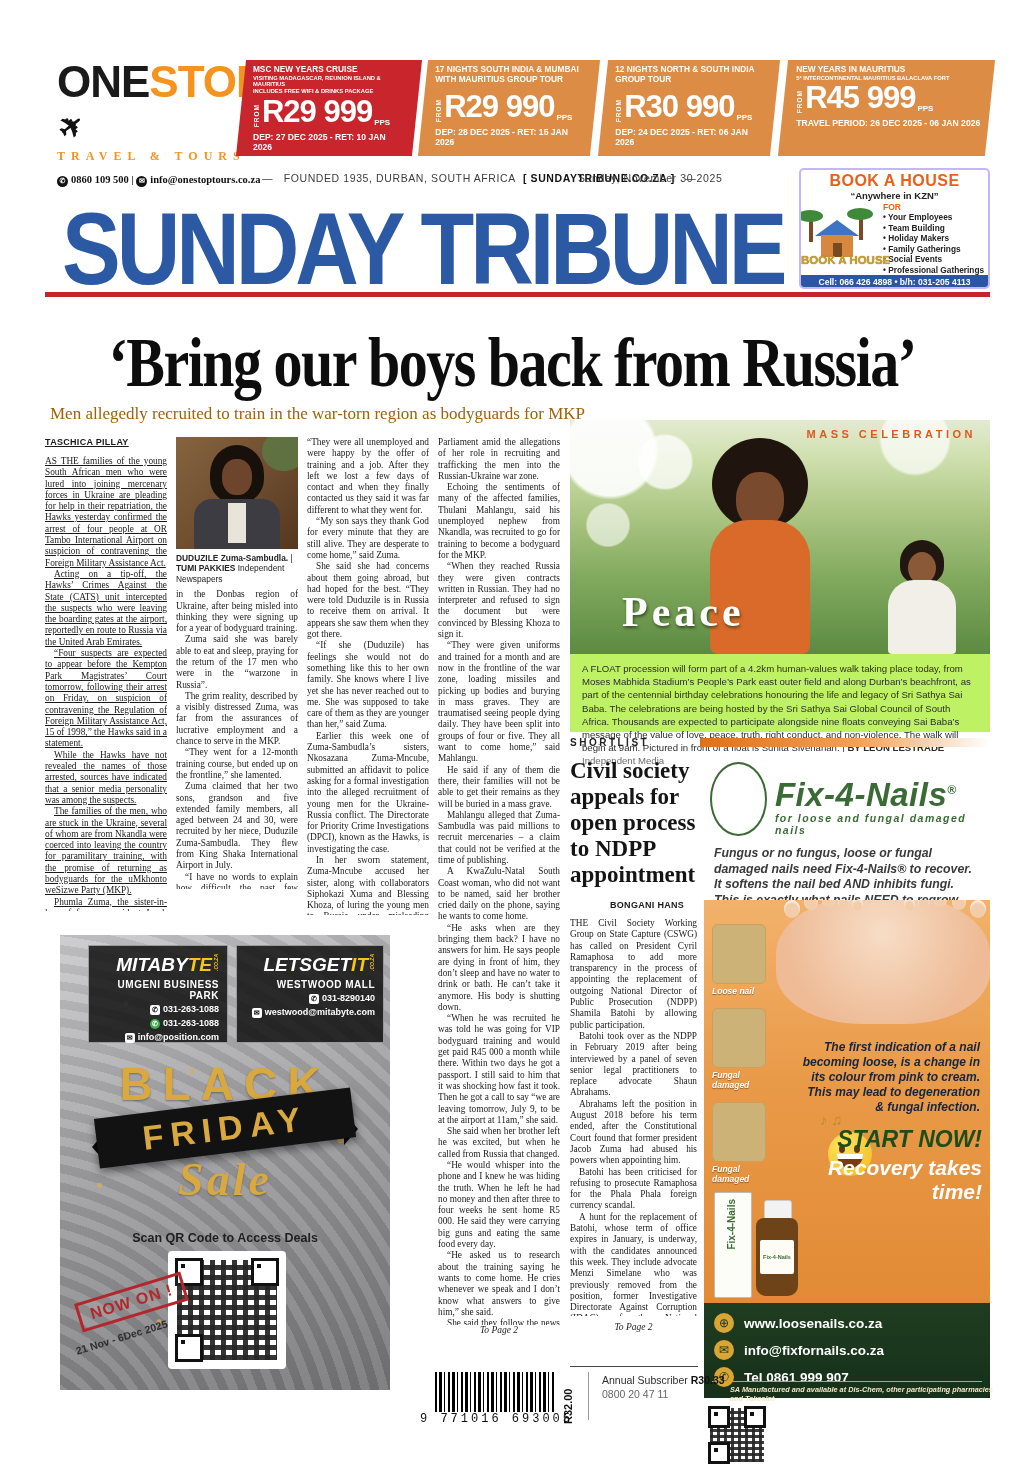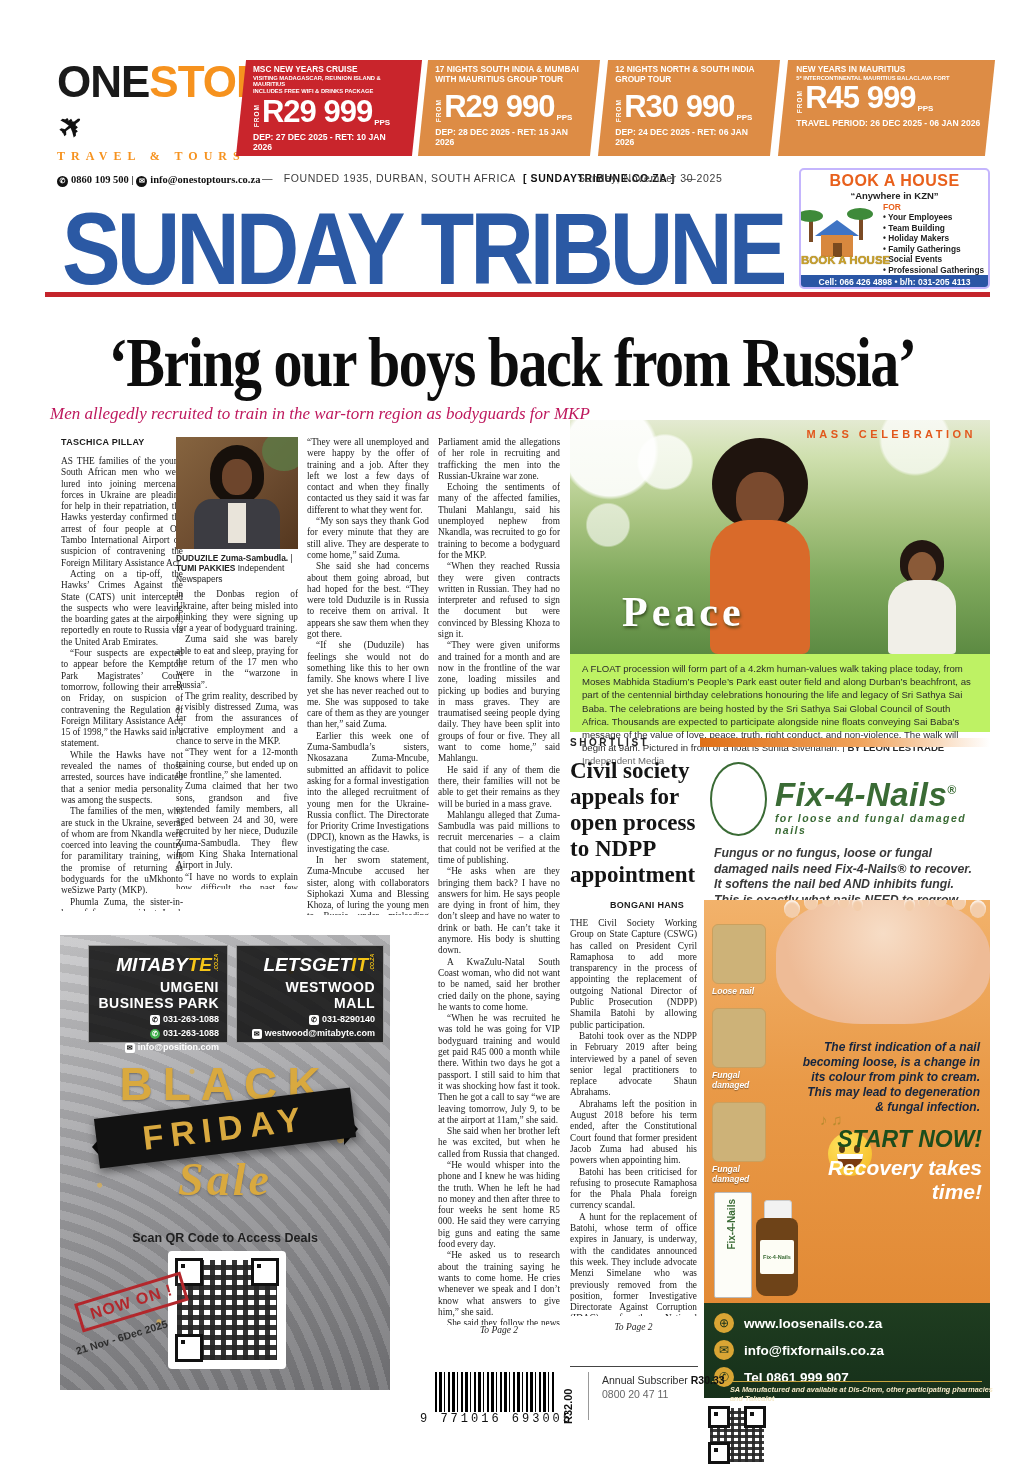--- a/index.html
+++ b/index.html
@@ -45,21 +45,21 @@
   .bah-house{position:relative;width:72px;height:62px;}
   .bah-house .roof{position:absolute;left:14px;top:18px;width:0;height:0;border-left:22px solid transparent;border-right:22px solid transparent;border-bottom:16px solid #3f74c4;}
   .bah-house .body{position:absolute;left:20px;top:33px;width:32px;height:22px;background:#d8883e;}
   .bah-house .door{position:absolute;left:32px;top:41px;width:9px;height:14px;background:#7a4a1f;}
   .bah-palm{position:absolute;width:4px;height:22px;background:#7a4a24;}
   .bah-leaf{position:absolute;width:26px;height:12px;border-radius:50%;background:#3e8a3a;}
 
   
   .headline{font-weight:700;font-size:58px;letter-spacing:-1.5px;text-align:center;
             transform:scaleY(1.2);transform-origin:center top;color:#0d0d0d;white-space:nowrap;}
-  .subhead{font-style:italic;font-size:17px;color:#be185d;}
+  .subhead{font-size:17px;color:#a16207;}
 
   
   .byline{font-family:"Liberation Sans",sans-serif;font-weight:800;font-size:9px;letter-spacing:0.3px;margin-bottom:9px;}
   .news{font-size:9.3px;line-height:11.3px;text-align:justify;overflow:hidden;}
   .news p{margin:0;text-indent:9px;}
   .news p:first-child{text-indent:0;}
   .jump{font-style:italic;font-size:9.5px;text-align:center;}
   .portrait{position:relative;width:122px;height:112px;background:linear-gradient(135deg,#86643f 0%,#6d4c30 55%,#54371f 100%);overflow:hidden;}
   .portrait .plant{position:absolute;right:-8px;top:-6px;width:44px;height:40px;border-radius:50%;background:#5d7a46;opacity:.8;}
   .portrait .hair{position:absolute;left:34px;top:8px;width:54px;height:58px;border-radius:50% 50% 42% 42%;background:#17100b;}
@@ -147,21 +147,21 @@
       radial-gradient(circle at 60% 70%,rgba(255,255,255,.3) 0 2px,transparent 3px),
       radial-gradient(circle at 30% 85%,rgba(214,174,88,.8) 0 2px,transparent 3px),
       repeating-radial-gradient(circle at -20% 120%,rgba(255,255,255,.10) 0 9px,rgba(0,0,0,.06) 9px 18px),
       linear-gradient(160deg,#c9c9cb 0%,#9d9da0 45%,#737376 100%);
       overflow:hidden;}
   .bf-card{position:absolute;top:10px;height:98px;background:rgba(10,10,10,.82);border:1px solid #9a9a9a;
            box-sizing:border-box;padding:8px 8px 6px;color:#fff;font-family:"Liberation Sans",sans-serif;text-align:right;}
   .bf-brand{font-weight:800;font-style:italic;font-size:19px;letter-spacing:0;white-space:nowrap;}
   .bf-brand .acc{color:#f5c518;}
   .bf-suffix{display:inline-block;writing-mode:vertical-rl;transform:rotate(180deg);font-size:5px;font-weight:700;color:#f5c518;margin-left:1px;vertical-align:top;}
-  .bf-loc{font-weight:800;font-size:14px;margin-top:3px;letter-spacing:0.5px;}
+  .bf-loc{font-weight:800;font-size:10px;margin-top:3px;letter-spacing:0.5px;}
   .bf-row{font-weight:700;font-size:9px;margin-top:3px;}
   .bf-ic{display:inline-block;width:10px;height:10px;font-size:7px;line-height:10px;text-align:center;margin-right:3px;
          background:#fff;color:#111;border-radius:2px;}
   .bf-ic.wa{background:#3fae4a;color:#fff;border-radius:50%;}
   .bf-black{position:absolute;width:100%;text-align:center;font-family:"Liberation Sans",sans-serif;font-weight:800;
             font-size:46px;letter-spacing:10px;color:#d9a93f;text-shadow:0 1px 2px rgba(0,0,0,.35);}
   .bf-ribbon{position:absolute;background:#121212;transform:rotate(-7deg);text-align:center;
              box-shadow:0 4px 8px rgba(0,0,0,.45);}
   .bf-ribbon .t{font-family:"Liberation Sans",sans-serif;font-weight:800;font-size:34px;letter-spacing:7px;color:#d9a93f;line-height:50px;}
   .bf-tail{position:absolute;width:0;height:0;border-style:solid;}
@@ -289,21 +289,21 @@
     </div>
     <div class="bah-bar">
       <div>Cell: 066 426 4898 • b/h: 031-205 4113</div>
       <div>Email: book@bookahouse.co.za</div>
     </div>
   </div>
 
   <div class="abs headline" style="left:42px;top:322px;width:940px;">‘Bring our boys back from Russia’</div>
   <div class="abs subhead" style="left:50px;top:404px;width:700px;">Men allegedly recruited to train in the war-torn region as bodyguards for MKP</div>
 
-  <div class="abs" style="left:61px;top:437px;width:122px;height:478px;">
+  <div class="abs" style="left:45px;top:437px;width:122px;height:478px;text-decoration:underline;">
     <div class="byline">TASCHICA PILLAY</div>
     <div class="news" style="height:455px;">
         <p>AS THE families of the young South African men who were lured into joining mercenary forces in Ukraine are pleading for help in their repatriation, the Hawks yesterday confirmed the arrest of four people at OR Tambo International Airport on suspicion of contravening the Foreign Military Assistance Act.</p>
         <p>Acting on a tip-off, the Hawks’ Crimes Against the State (CATS) unit intercepted the suspects who were leaving the boarding gates at the airport, reportedly en route to Russia via the United Arab Emirates.</p>
         <p>“Four suspects are expected to appear before the Kempton Park Magistrates’ Court tomorrow, following their arrest on Friday, on suspicion of contravening the Regulation of Foreign Military Assistance Act, 15 of 1998,” the Hawks said in a statement.</p>
         <p>While the Hawks have not revealed the names of those arrested, sources have indicated that a senior media personality was among the suspects.</p>
         <p>The families of the men, who are stuck in  the Ukraine, several of whom are from Nkandla were coerced into leaving the country for paramilitary training, with the promise of returning as bodyguards for the uMkhonto weSizwe Party (MKP).</p>
         <p>Phumla Zuma, the sister-in-law of former president Jacob Zuma, said she was heartbroken that her sons and grandson were caught up in a conflict that they did not sign up for.</p>
       </div>
   </div>
@@ -339,22 +339,22 @@
     </div>
 
   <div class="abs" style="left:438px;top:437px;width:122px;height:912px;">
     <div class="news" style="height:888px;">
         <p>Parliament amid the allegations of her role in recruiting and trafficking the men into the Russian-Ukraine war zone.</p>
         <p>Echoing the sentiments of many of the affected families, Thulani Mahlangu, said his unemployed nephew from Nkandla, was recruited to go for training to become a bodyguard for the MKP.</p>
         <p>“When they reached Russia they were given contracts written in Russian. They had no interpreter and refused to sign the document but were convinced by Blessing Khoza to sign it.</p>
         <p>“They were given uniforms and trained for a month and are now in the frontline of the war zone, loading missiles and picking up bodies and burying in mass graves. They are traumatised seeing people dying daily. They have been split into groups of four or five. They all want to come home,” said Mahlangu.</p>
         <p>He said if any of them die there, their families will not be able to get their remains as they will be buried in a mass grave.</p>
         <p>Mahlangu alleged that Zuma-Sambudla was paid millions to recruit mercenaries – a claim that could not be verified at the time of publishing.</p>
+        <p>A KwaZulu-Natal South Coast woman, who did not want to be named, said her brother cried daily on the phone, saying he wants to come home.</p>
         <p>“He asks when are they bringing them back? I have no answers for him. He says people are dying in front of him, they don’t sleep and have no water to drink or bath. He can’t take it anymore. His body is shutting down.</p>
-        <p>A KwaZulu-Natal South Coast woman, who did not want to be named, said her brother cried daily on the phone, saying he wants to come home.</p>
         <p>“When he was recruited he was told he was going for VIP bodyguard training and would get paid R45 000 a month while there. Within two days he got a passport. I still said to him that it was shocking how fast it took. Then he got a call to say “we are leaving tomorrow, July 9, to be at the airport at 11am,” she said.</p>
         <p>She said when her brother left he was excited, but when he called from Russia that changed.</p>
         <p>“He would whisper into the phone and I knew he was hiding the truth. When he left he had no money and then after three to four weeks he sent home R5 000. He said they were carrying big guns and eating the same food every day.</p>
         <p>“He asked us to research about the training saying he wants to come home. He cries whenever we speak and I don’t know what answers to give him,” she said.</p>
         <p>She said they follow the news every day, hoping to hear of the government’s intervention and the repatriation of all the men.</p>
       </div>
     <div class="jump">To Page 2</div>
   </div>
 
   <div class="abs mass" style="left:570px;top:420px;width:420px;height:234px;">

